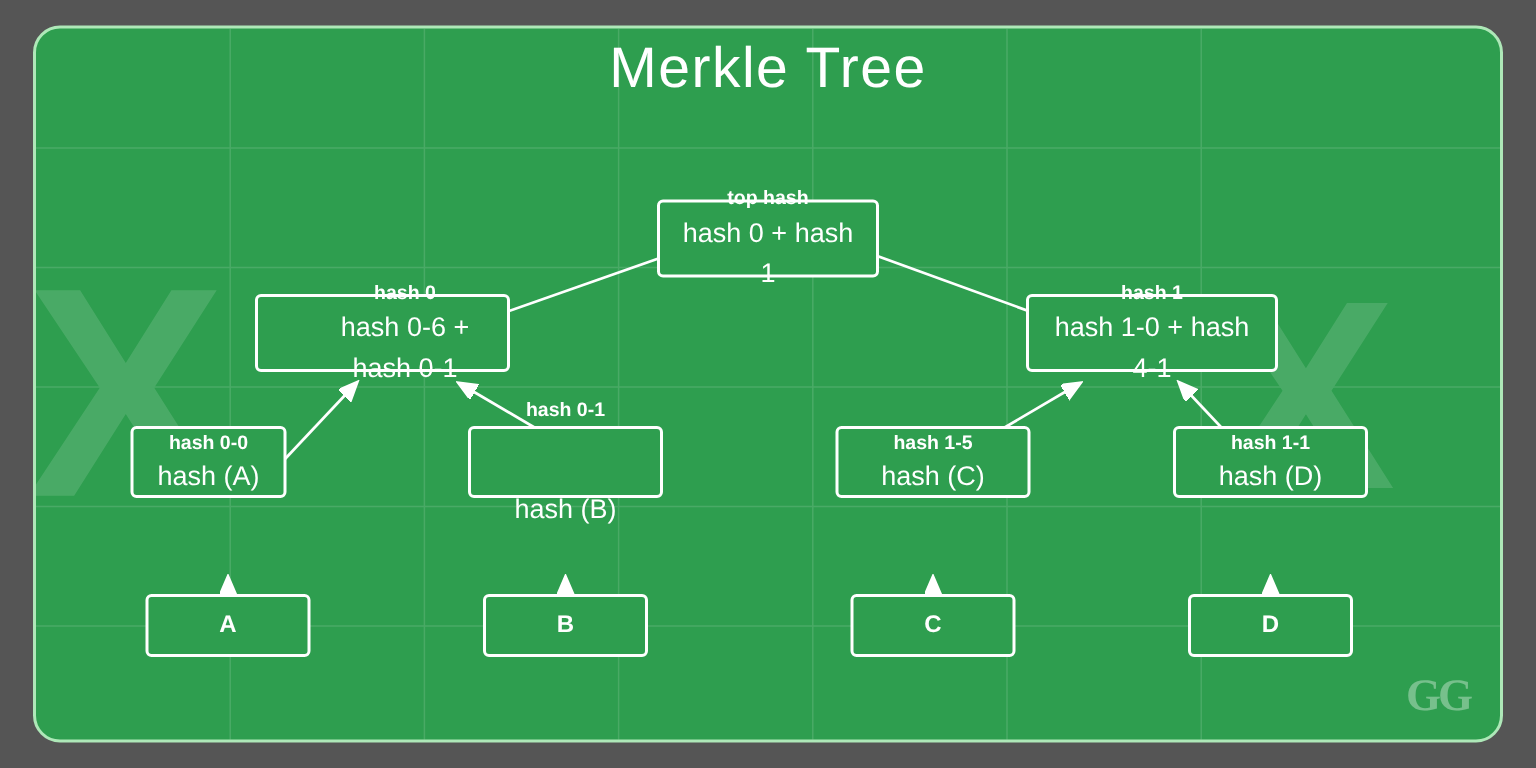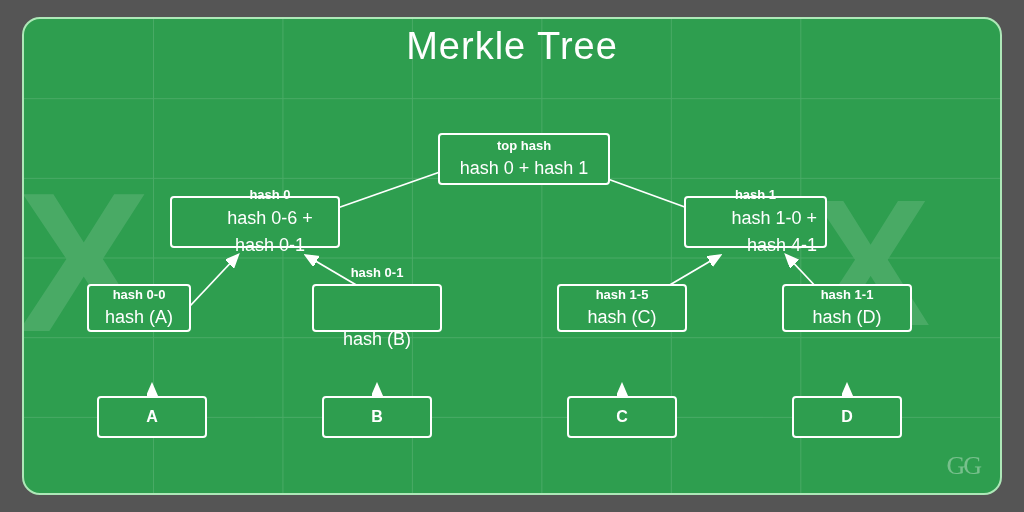--- a/index.html
+++ b/index.html
@@ -89,22 +89,22 @@
       fill: #fff;
       stroke: #fff;
       stroke-width: 1;
     }
 
     .gg-logo {
       position: absolute;
       bottom: 12px;
       right: 20px;
       color: rgba(255,255,255,0.35);
-      font-size: 26px;
-      font-weight: normal;
+      font-size: 30px;
+      font-weight: bold;
       font-family: Georgia, serif;
       letter-spacing: -2px;
     }
   </style>
 </head>
 <body>
 
 <div class="outer">
 
   <svg class="bg-deco" viewBox="0 0 980 478" xmlns="http://www.w3.org/2000/svg">
@@ -151,31 +151,31 @@
 
       <line x1="90" y1="340" x2="90" y2="308" marker-end="url(#arr)"></line>
 
       <line x1="315" y1="340" x2="315" y2="308" marker-end="url(#arr)"></line>
 
       <line x1="560" y1="340" x2="560" y2="308" marker-end="url(#arr)"></line>
 
       <line x1="785" y1="340" x2="785" y2="308" marker-end="url(#arr)"></line>
     </svg>
 
-    <div class="node" style="width:172px; height:52px; left:376px; top:55px;">
+    <div class="node" style="width:148px; height:52px; left:376px; top:55px;">
       <span class="line1">top hash</span>
       <span class="line2">hash 0 + hash 1</span>
     </div>
 
     <div class="node" style="width:170px; height:52px; left:108px; top:118px;padding-left:38px;">
       <span class="line1">hash 0</span>
       <span class="line2">hash 0-6 + hash 0-1</span>
     </div>
 
-    <div class="node" style="width:143px; height:52px; left:622px; top:118px;text-align:right;">
+    <div class="node" style="width:168px; height:52px; left:622px; top:118px;">
       <span class="line1">hash 1</span>
       <span class="line2">hash 1-0 + hash 4-1</span>
     </div>
 
     <div class="node" style="width:104px; height:48px; left:25px; top:206px;">
       <span class="line1">hash 0-0</span>
       <span class="line2">hash (A)</span>
     </div>
 
     <div class="node" style="width:130px; height:48px; left:250px; top:206px;gap:43px;">

